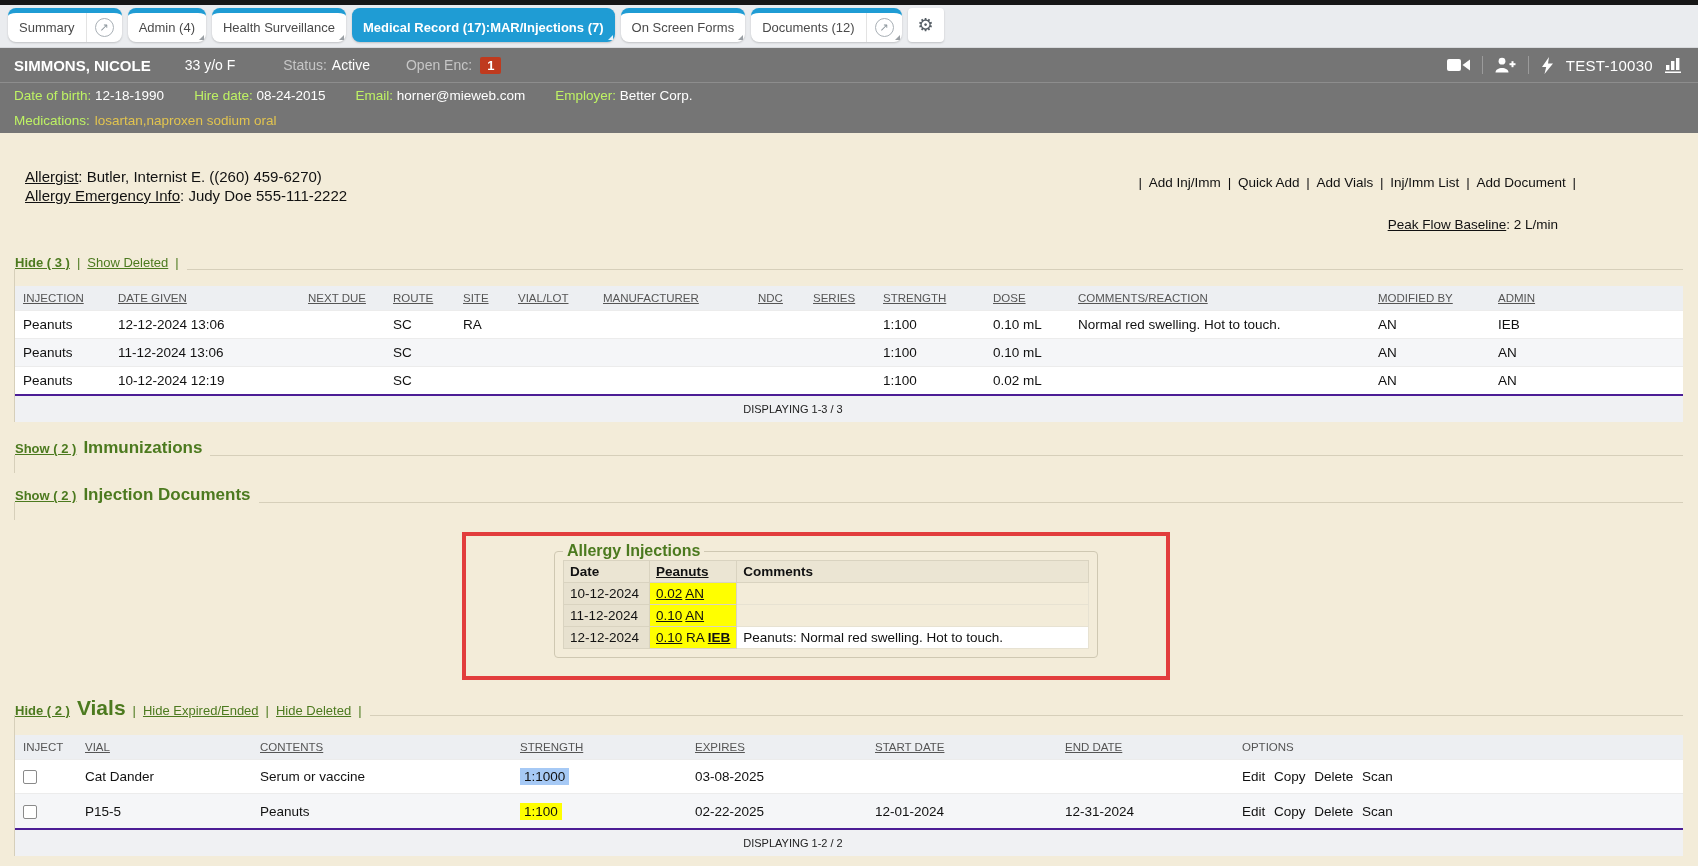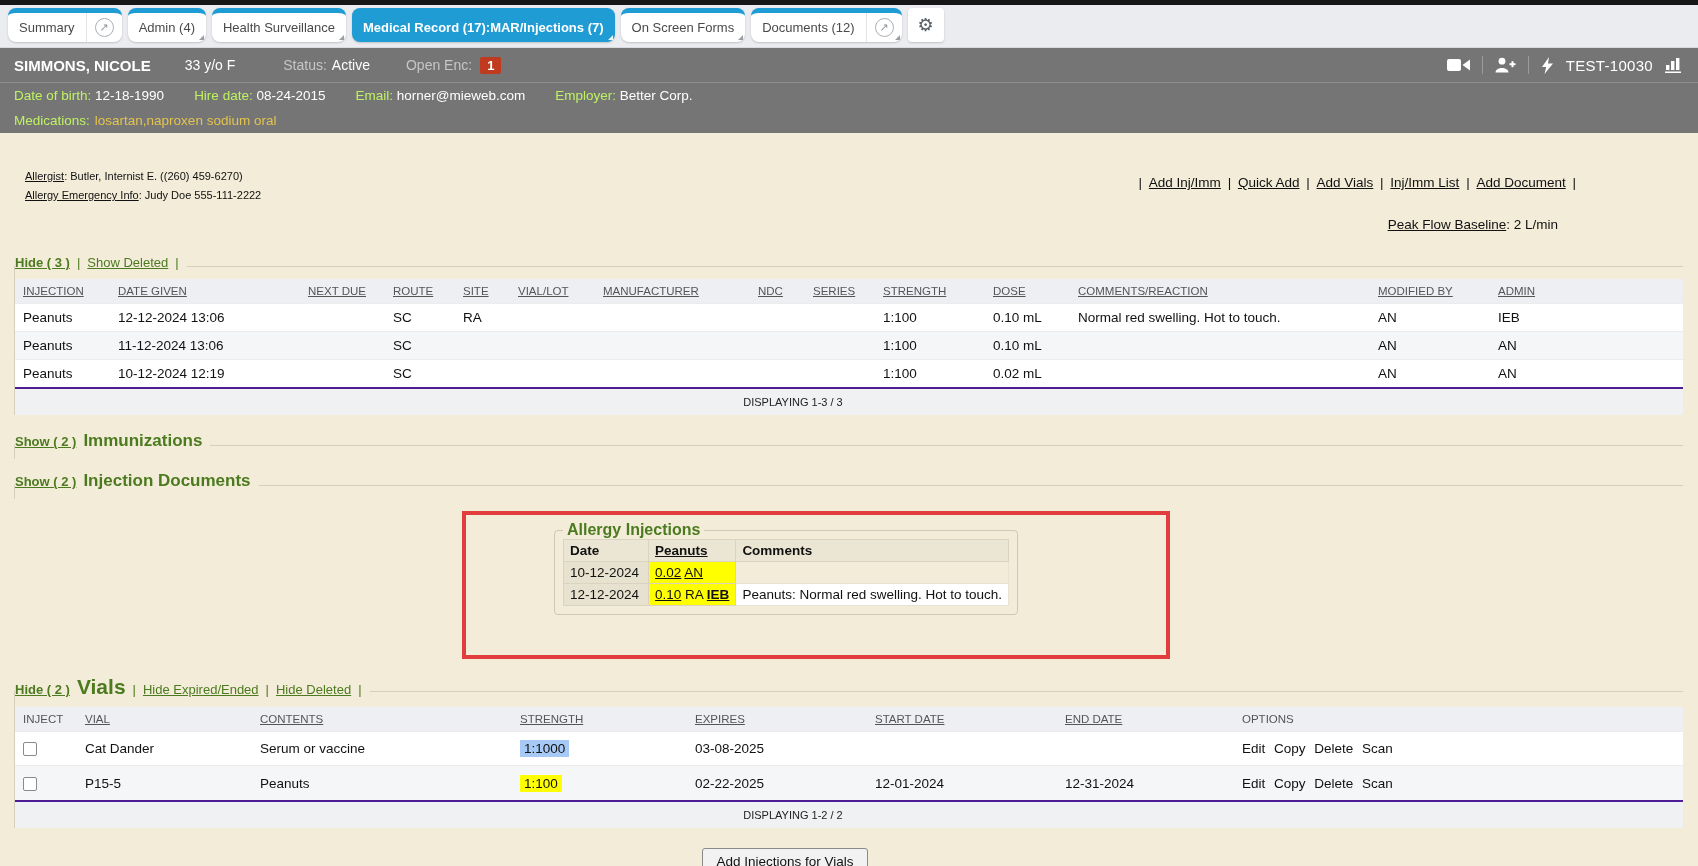--- a/index.html
+++ b/index.html
@@ -70,32 +70,32 @@
   .demo-lbl { color:#bef264; }
   .meds-bar {
     height:25px; background:#757575; color:#fff;
     display:flex; align-items:center; padding:0 14px; font-size:13.5px;
   }
   .med-link { color:#e2c44f; cursor:pointer; }
   
   .content { position:relative; padding-top:10px; }
   .content-top { position:relative; min-height:78px; }
   .action-links { position:absolute; top:8px; right:122px; font-size:13.5px; white-space:nowrap; }
-  .action-links a { color:#111; text-decoration:underline; cursor:pointer; margin:0 3px;text-align:center; }
+  .action-links a { color:#111; cursor:pointer; margin:0 3px;text-align:center; }
   .pipe { color:#111; }
   .peak-flow { position:absolute; top:42px; right:140px; font-size:13.5px;margin-top:8px; }
   .peak-flow a { color:#111; text-decoration:underline; cursor:pointer; }
-  .allergy-block { margin:24px 0 0 25px; font-size:11px; line-height:19px; }
+  .allergy-block { margin:24px 0 0 25px; font-size:15px; line-height:19px; }
   .allergy-block a { color:#111; text-decoration:underline; cursor:pointer; }
   
   fieldset.sec {
     border:0; border-top:1px solid #d6cfba; border-left:1px solid #d6cfba;
     margin:8px 15px 0 14px; padding:0;
   }
-  fieldset.sec > legend { padding:0 8px 8px 0; margin-left:0; }
+  fieldset.sec > legend { padding:0 8px 15px 0; margin-left:0; }
   .leg-row { display:inline-flex; align-items:baseline; gap:7px; white-space:nowrap; }
   .g-toggle { color:#4c7a1f; font-weight:bold; font-size:13px; text-decoration:underline; cursor:pointer; }
   .g-title-big { color:#4c7a1f; font-weight:bold; font-size:21px; }
   .g-title-mid { color:#4c7a1f; font-weight:bold; font-size:17px; }
   .g-pipe { color:#4c7a1f; font-size:13px; }
   .g-link { color:#4c7a1f; font-size:13px; text-decoration:underline; cursor:pointer; }
   
   table.grid { width:100%; border-collapse:collapse; background:#fff; font-size:13.5px; }
   table.grid thead th {
     background:#edeff2; text-align:left; font-weight:normal;
@@ -116,21 +116,21 @@
   .hl-yellow { background:#ffff00; padding:1px 4px; }
   .hl-blue { background:#a6c9f5; padding:1px 4px; }
   .opt-link { margin-right:5px; cursor:pointer; color:#111; }
   
   .annotation-wrap { position:relative; height:158px; margin-top:10px; }
   .red-box {
     position:absolute; left:462px; top:2px; width:708px; height:148px;
     border:4px solid #e23d3d;
   }
   fieldset.allergy-fs {
-    position:absolute; left:88px; top:6px; width:464px;
+    position:absolute; left:88px; top:6px; width:544px;
     border:1px solid #cfc8b2; border-radius:4px; padding:0 8px 8px 8px; margin:0;
   }
   fieldset.allergy-fs > legend {
     color:#4c7a1f; font-weight:bold; font-size:16px; padding:0 4px; margin-left:0;
   }
   table.ai { border-collapse:collapse; font-size:13.5px; width:100%; }
   table.ai th {
     background:#ebe5d3; border:1px solid #d9d3c0; text-align:left;
     font-weight:bold; padding:3px 6px;
   }
@@ -427,20 +427,29 @@
           <tbody>
             <tr>
               <td class="date-cell">10-12-2024</td>
               <td class="dose-cell">
                 <a class="dose-link">0.02</a>
                 
                 <a class="init-link">AN</a>
               </td>
               <td class="comment-cell"></td>
             </tr>
+            <tr>
+              <td class="date-cell">11-12-2024</td>
+              <td class="dose-cell">
+                <a class="dose-link">0.10</a>
+                
+                <a class="init-link">AN</a>
+              </td>
+              <td class="comment-cell"></td>
+            </tr>
             <tr class="ai-r3">
               <td class="date-cell">12-12-2024</td>
               <td class="dose-cell">
                 <a class="dose-link">0.10</a>
                 <span class="site-txt">RA</span>
                 <a class="init-link">IEB</a>
               </td>
               <td class="comment-cell filled">Peanuts: Normal red swelling. Hot to touch.</td>
             </tr>
           </tbody>

